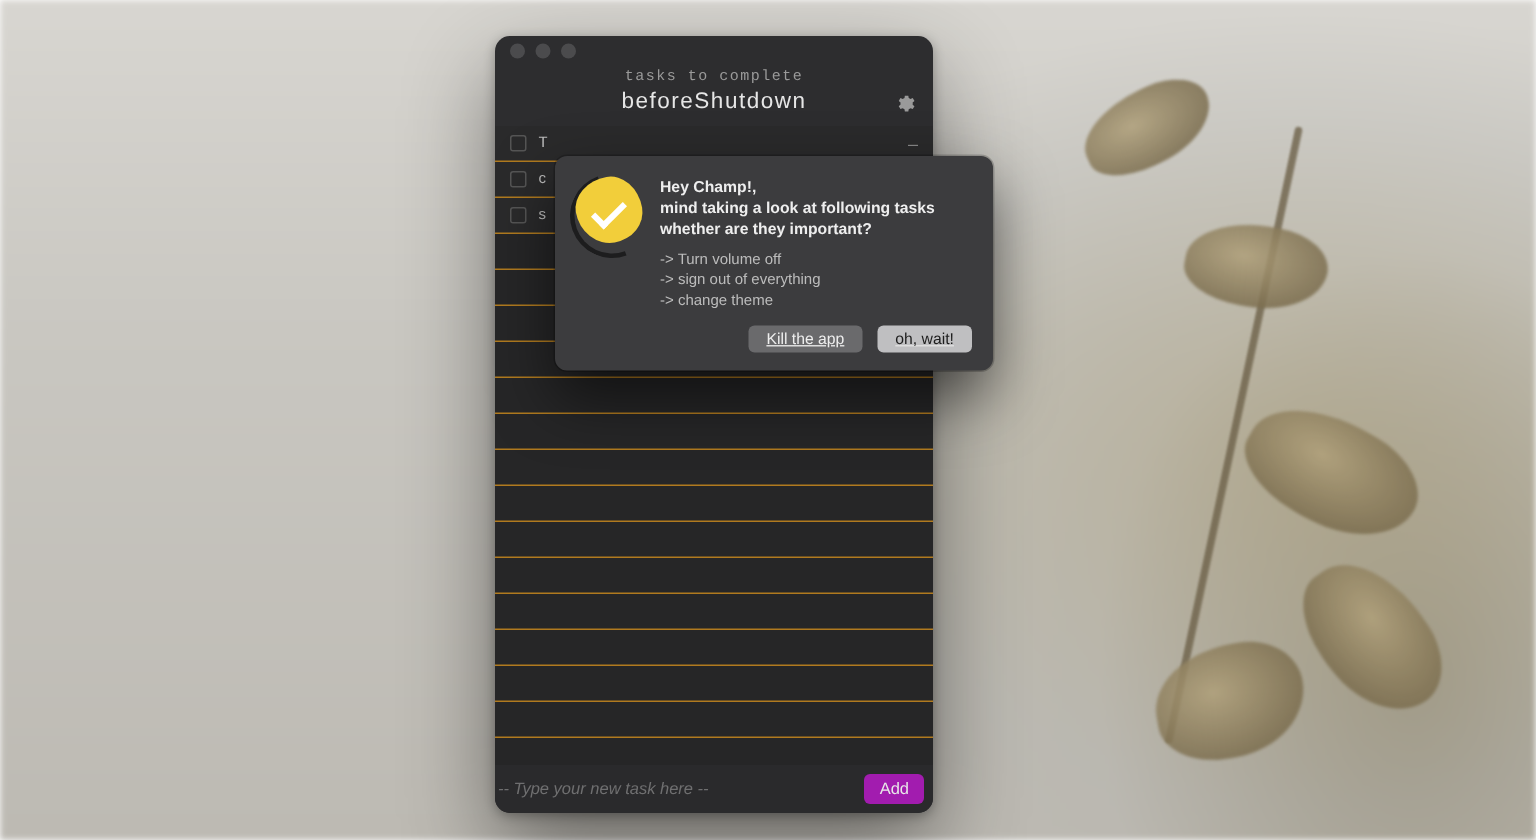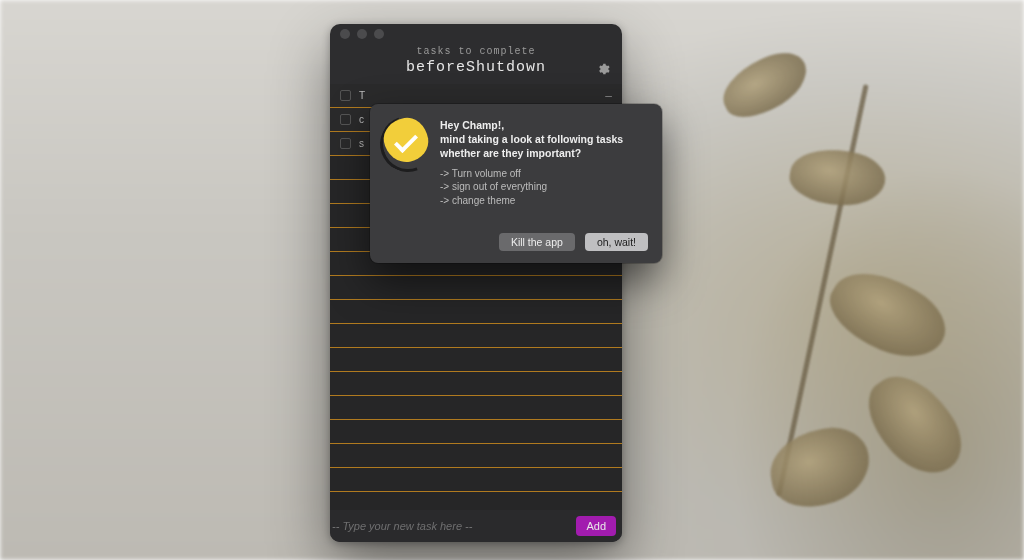--- a/index.html
+++ b/index.html
@@ -62,21 +62,21 @@
     padding: 2px 0 8px 0;
     position: relative;
   }
   .header-sub {
     font-family: "Menlo", "Courier New", monospace;
     font-size: 10px;
     color: #9a9a9a;
     letter-spacing: 1px;
   }
   .header-title {
-    font-family: Liberation Mono, monospace;
+    font-family: Liberation Sans, sans-serif;
     font-size: 15px;
     color: #e6e6e6;
     letter-spacing: 1px;
     margin-top: 2px;
   }
   .gear {
     position: absolute;
     right: 12px;
     top: 18px;
     width: 14px; height: 14px;
@@ -151,21 +151,21 @@
     position: absolute;
     left: 370px;
     top: 104px;
     width: 292px;
     background: #3c3c3e;
     border-radius: 8px;
     box-shadow: 0 18px 40px rgba(0,0,0,0.55), 0 0 0 1px rgba(0,0,0,0.2);
     padding: 14px 14px 12px 14px;
     display: flex;
     flex-direction: column;
-    gap: 26px;
+    gap: 10px;
     color: #ddd;
   }
   .dlg-top { display: flex; gap: 12px; }
   .dlg-icon {
     width: 44px; height: 44px; flex: 0 0 auto;
     position: relative;
   }
   .dlg-icon .blob {
     position: absolute; inset: 0;
     background: #f2ce3a;
@@ -191,20 +191,21 @@
     transform: rotate(-45deg);
   }
   .dlg-body { flex: 1; font-size: 10.5px; line-height: 1.35; }
   .dlg-heading { font-weight: 700; color: #eee; }
   .dlg-tasks { margin-top: 6px; color: #bcbcbc; font-size: 10px; }
   .dlg-tasks div::before { content: "-> "; }
   .dlg-btns {
     display: flex;
     justify-content: flex-end;
     gap: 10px;
+    text-decoration: underline;
   }
   .dlg-btn {
     font-size: 10.5px;
     padding: 3px 12px;
     border-radius: 4px;
     border: none;
     cursor: pointer;
     background: #6a6a6c;
     color: #eee;
   }

